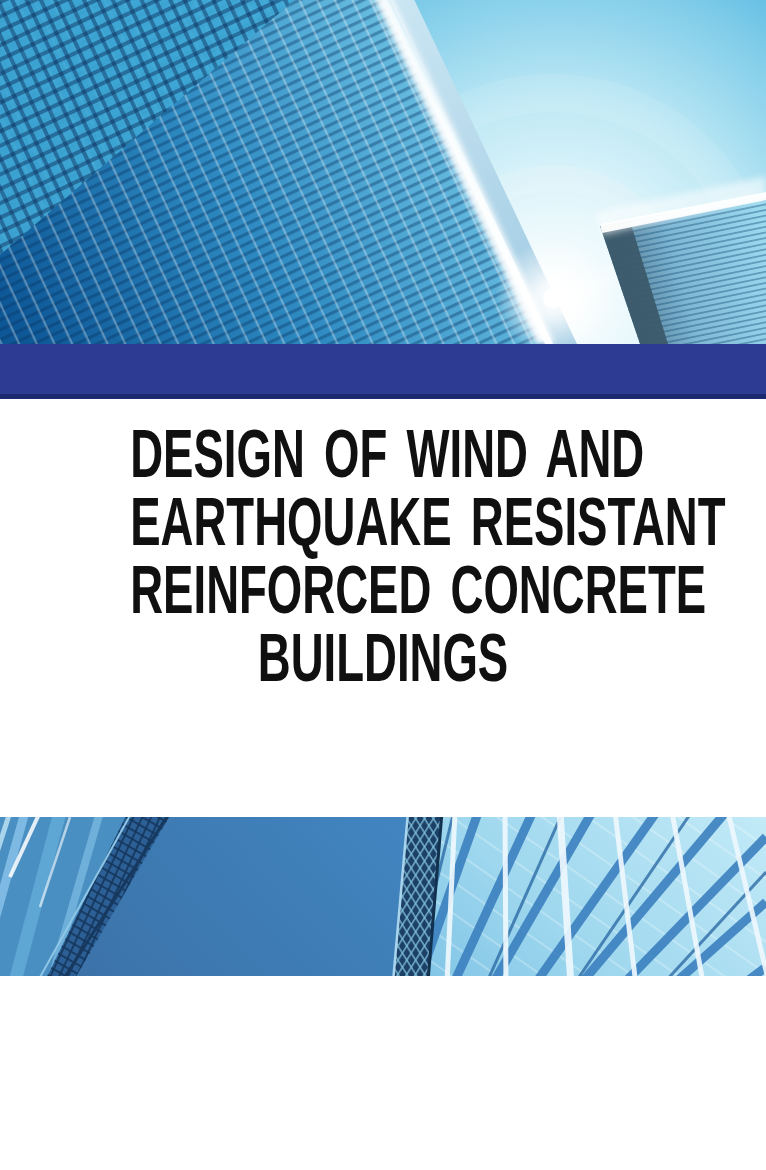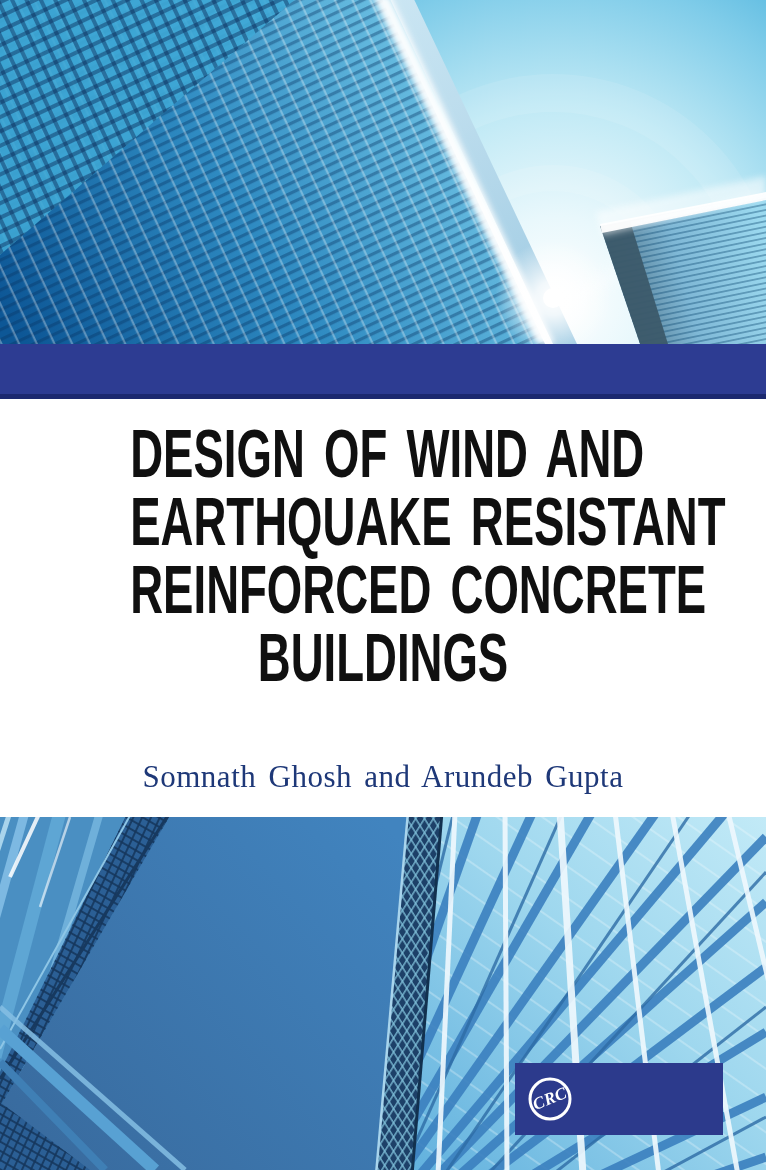--- a/index.html
+++ b/index.html
@@ -1,20 +1,20 @@
 <!DOCTYPE html>
 <html style="--band: #2d3c92; --band-edge: #1c296f; --logo-bg: #2c3a8c; --title-color: #101010; --author-color: #1e3878; --logo-text: #ffffff;"><head>
 <meta charset="utf-8">
 <style>
   :root{
     --band:#2d3c92; --band-edge:#1c296f; --logo-bg:#2c3a8c;
     --title-color:#101010; --author-color:#1e3878; --logo-text:#ffffff;
   }
   html,body{margin:0;padding:0;background:#ffffff;}
-  .cover{position:relative;width:766px;height:1170px;overflow:hidden;background:#ffffff;
+  .cover{position:relative;width:766px;height:976px;overflow:hidden;background:#ffffff;
          font-family:"Liberation Sans",sans-serif;}
   .photo{position:absolute;left:0;width:766px;display:block;}
   .photo-top{top:0;height:344px;}
   .photo-bottom{top:817px;height:353px;}
   .band{position:absolute;left:0;top:344px;width:766px;height:55px;
         background:var(--band);border-bottom:5px solid var(--band-edge);box-sizing:border-box;}
   .title-block{position:absolute;left:0;top:420px;width:766px;text-align:center;}
   .title-line{display:block;font-weight:700;font-size:69px;line-height:68px;
               color:var(--title-color);white-space:nowrap;word-spacing:10px;letter-spacing:0px;
               transform:scaleX(0.66);transform-origin:50% 50%;}
@@ -134,21 +134,20 @@
 
   <div class="band"></div>
 
   <h1 class="title-block" style="margin:0;">
     <span class="title-line">DESIGN OF WIND AND</span>
     <span class="title-line">EARTHQUAKE RESISTANT</span>
     <span class="title-line">REINFORCED CONCRETE</span>
     <span class="title-line">BUILDINGS</span>
   </h1>
 
-  <div class="author">Somnath Ghosh and Arundeb Gupta</div>
 
   <svg class="photo photo-bottom" viewBox="0 0 766 353" preserveAspectRatio="none" aria-hidden="true">
     <defs>
       <linearGradient id="facadeG" gradientUnits="userSpaceOnUse" x1="420" y1="353" x2="766" y2="0">
         <stop offset="0" stop-color="#63b2de"></stop>
         <stop offset="0.55" stop-color="#9ed7ee"></stop>
         <stop offset="1" stop-color="#c2eaf7"></stop>
       </linearGradient>
       <linearGradient id="skyBotG" gradientUnits="userSpaceOnUse" x1="380" y1="0" x2="0" y2="353">
         <stop offset="0" stop-color="#4184bf"></stop>

